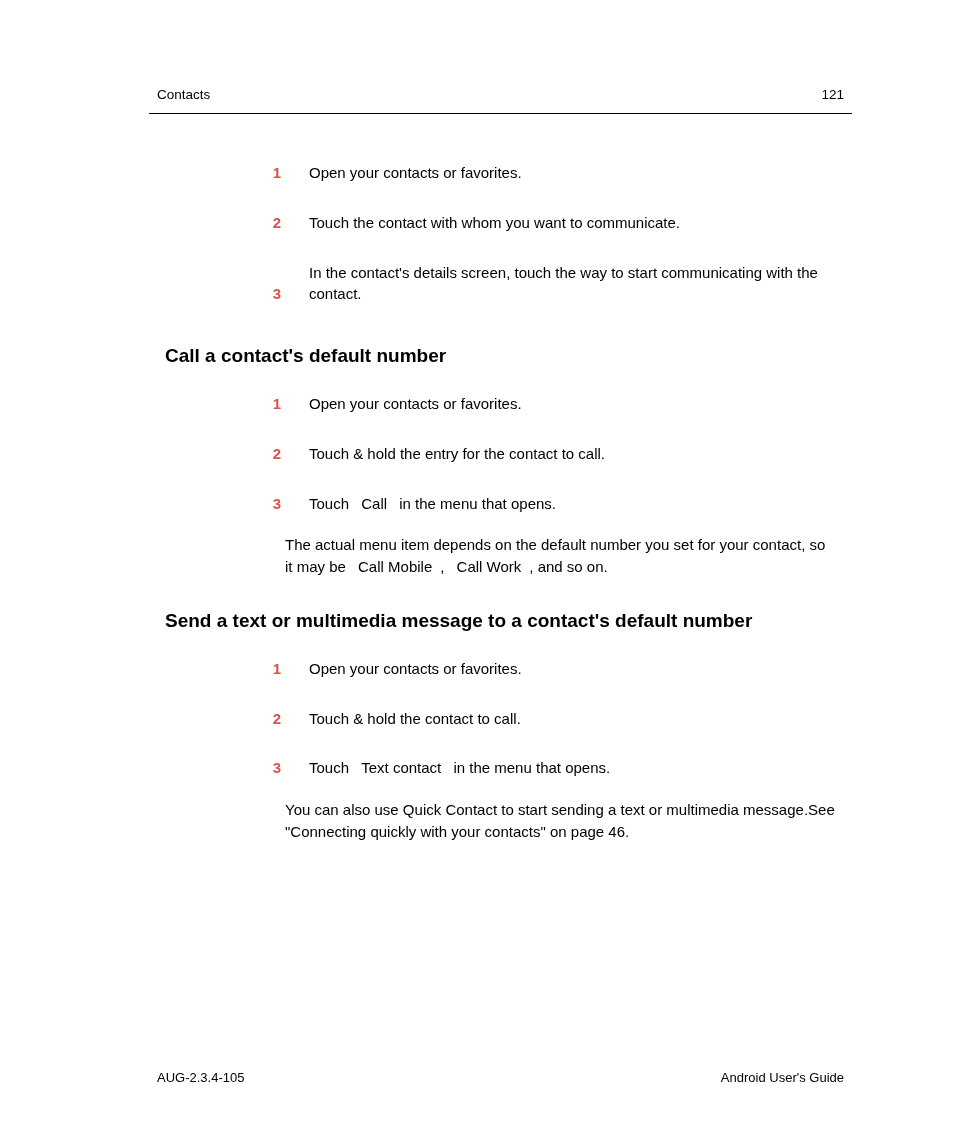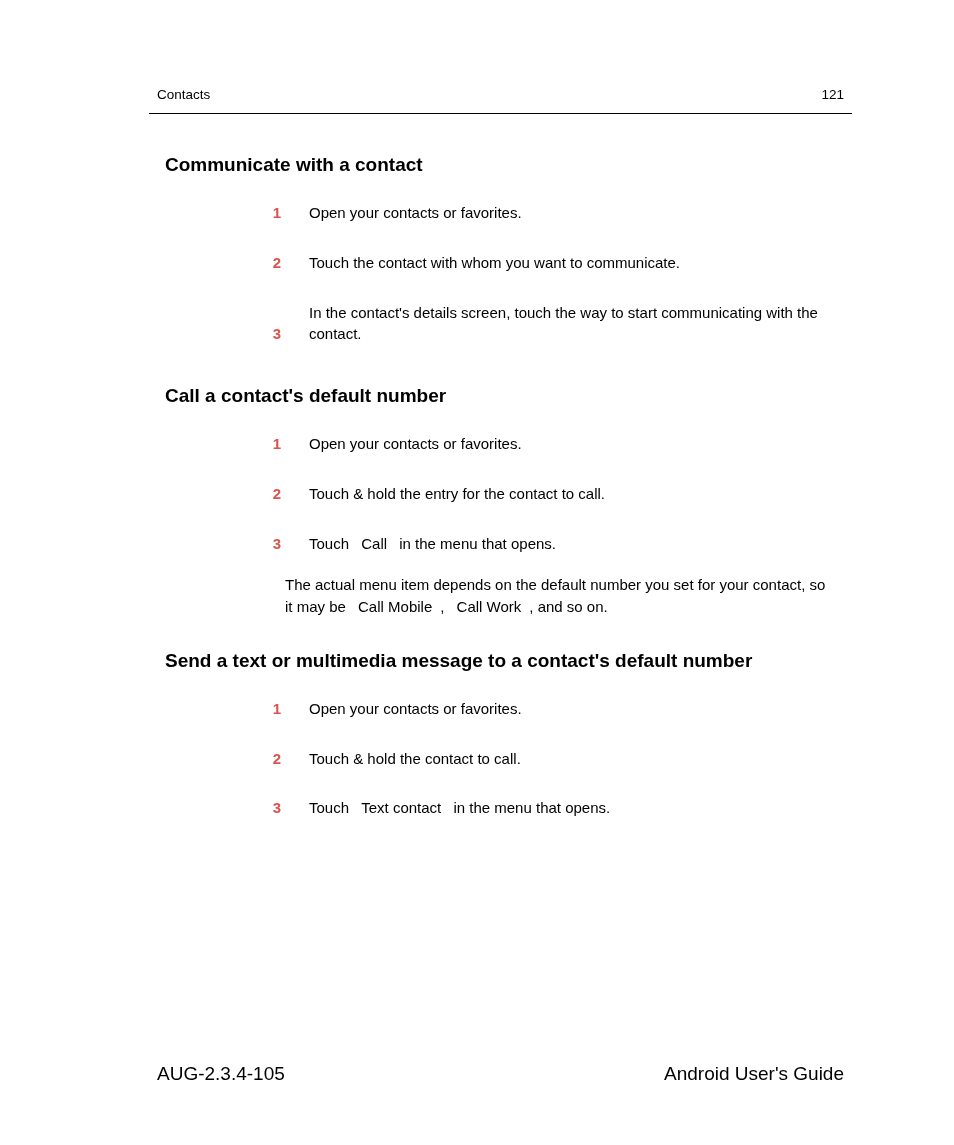--- a/index.html
+++ b/index.html
@@ -61,34 +61,33 @@
     .bold {
       font-weight: normal;
     }
     .footer {
       position: absolute;
       bottom: 60px;
       left: 125px;
       right: 110px;
       display: flex;
       justify-content: space-between;
-      font-size: 19px;
+      font-size: 13px;
     }
   </style>
 </head>
 <body>
 
 <div class="header">
   <span>Contacts</span>
   <span>121</span>
 </div>
 
 <div id="content">
     <div class="section">
-      <div class="section-heading">Communicate with a contact</div>
       <div class="step">
         <div class="step-number">1</div>
         <div class="step-text">Open your contacts or favorites.</div>
       </div>
       <div class="step">
         <div class="step-number">2</div>
         <div class="step-text">Touch the contact with whom you want to communicate.</div>
       </div>
       <div class="step">
         <div class="step-number">3</div>
@@ -118,19 +117,20 @@
         <div class="step-text">Open your contacts or favorites.</div>
       </div>
       <div class="step">
         <div class="step-number">2</div>
         <div class="step-text">Touch &amp; hold the contact to call.</div>
       </div>
       <div class="step">
         <div class="step-number">3</div>
         <div class="step-text">Touch <span class="bold">Text contact</span> in the menu that opens.</div>
       </div>
+      <div class="step-followup">You can also use Quick Contact to start sending a text or multimedia message.See "Connecting quickly with your contacts" on page 46.</div>
     </div>
   </div>
 
 <div class="footer">
   <span>AUG-2.3.4-105</span>
   <span>Android User's Guide</span>
 </div>
 
 </body></html>

